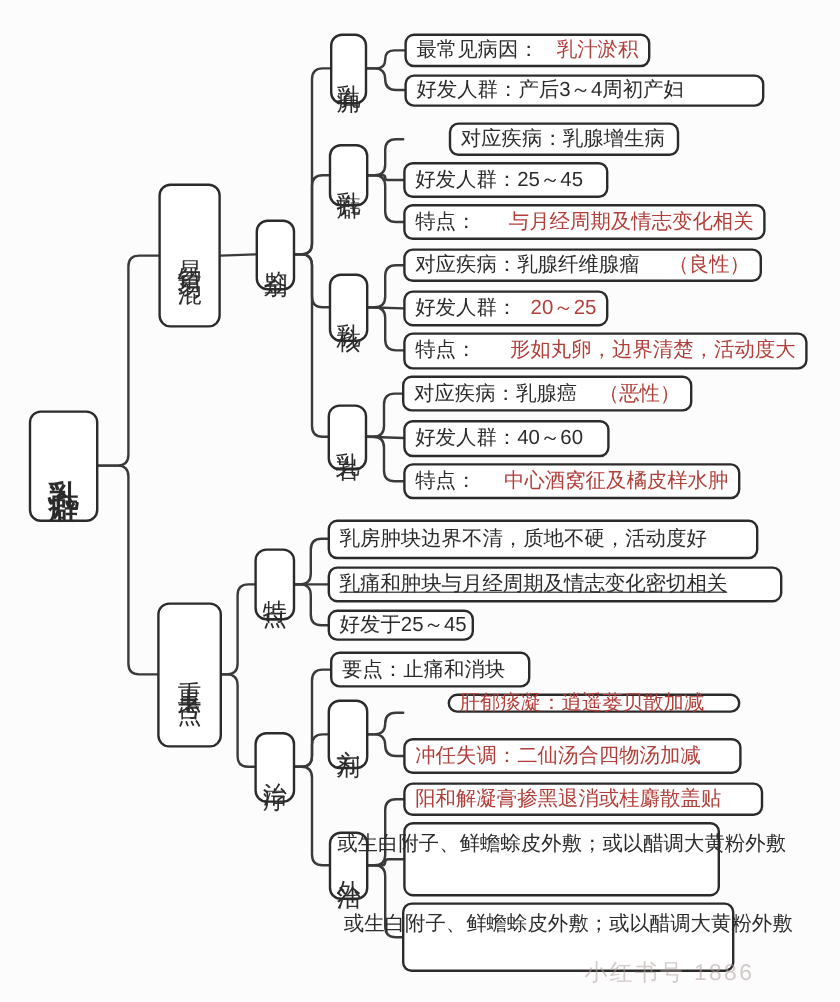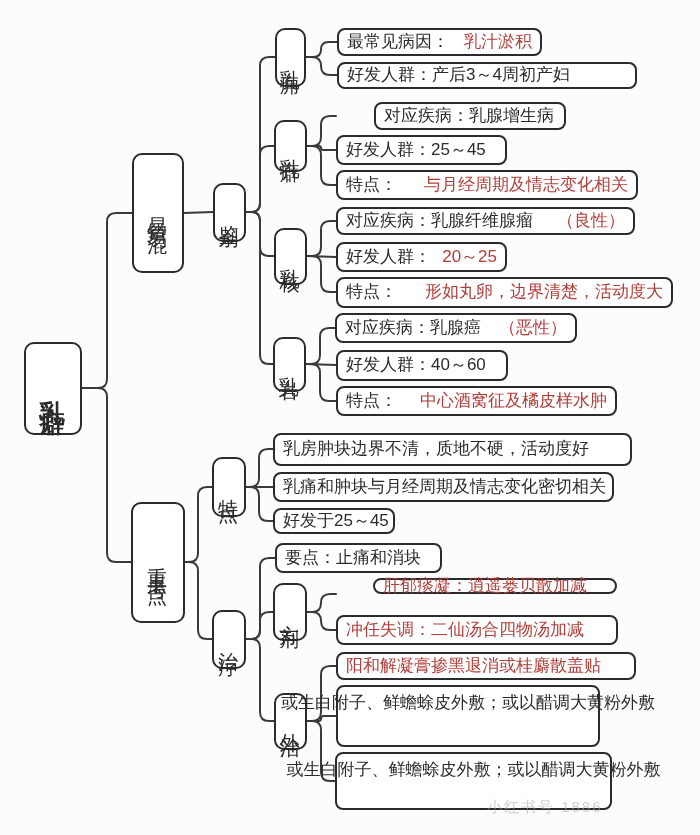--- a/index.html
+++ b/index.html
@@ -40,21 +40,21 @@
     writing-mode:vertical-rl;text-orientation:upright;
     font-size:20px;font-weight:500;letter-spacing:6px;
   }
   .node.root{
     font-size:25px;font-weight:700;letter-spacing:10px;
     border-radius:10px;
   }
   .red{color:#b23e39;}
   .watermark{
     position:absolute;
-    font-size:15px;
+    font-size:19px;
     color:rgba(175,160,158,0.55);
     letter-spacing:2px;
     white-space:nowrap;
   }
 </style>
 </head>
 <body>
 
 <div class="canvas">
 
@@ -172,21 +172,21 @@
     <span>好发人群：40～60</span>
   </div>
   <div class="box leaf" style="left:336px;top:386px;width:281px;height:30px;">
     <span>特点：</span>
       <span class="red">中心酒窝征及橘皮样水肿</span>
   </div>
 
   <div class="box leaf" style="left:273px;top:433px;width:359px;height:33px;">
     <span>乳房肿块边界不清，质地不硬，活动度好</span>
   </div>
-  <div class="box leaf" style="left:273px;top:472px;width:341px;height:30px;">
+  <div class="box leaf" style="left:273px;top:472px;width:379px;height:30px;text-decoration:underline;">
     <span>乳痛和肿块与月经周期及情志变化密切相关</span>
   </div>
   <div class="box leaf" style="left:273px;top:508px;width:122px;height:26px;">
     <span>好发于25～45</span>
   </div>
 
   <div class="box leaf" style="left:275px;top:543px;width:167px;height:30px;">
     <span>要点：止痛和消块</span>
   </div>
   <div class="box leaf" style="left:352px;top:578px;width:244px;height:16px;margin-left:21px;">

